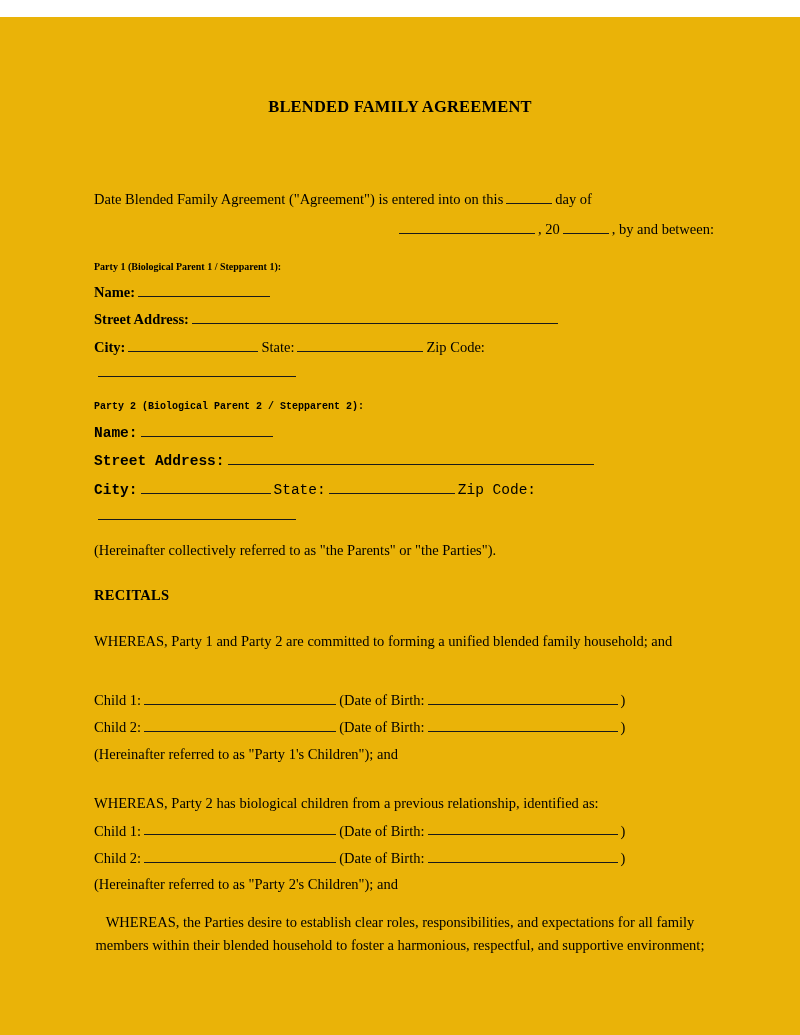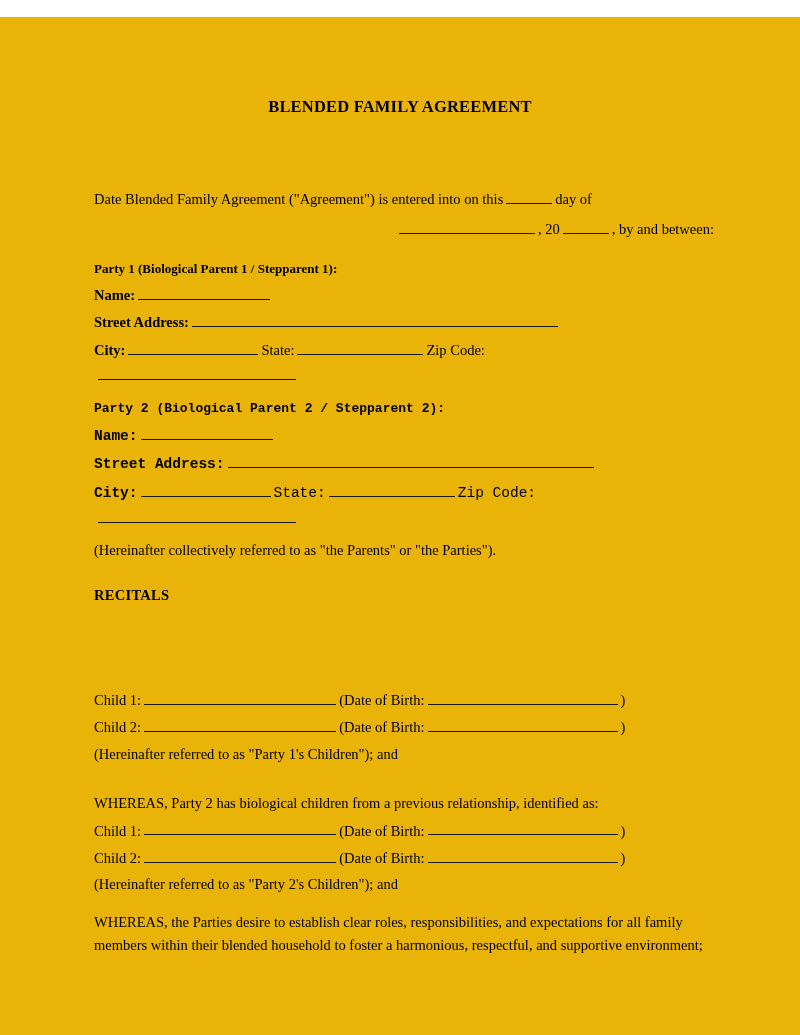--- a/index.html
+++ b/index.html
@@ -43,20 +43,21 @@
   .line {
     white-space: nowrap;
     font-size: 14.5px;
   }
   .line + .line {
     margin-top: 10px;
   }
   .wrapline {
     font-size: 14.5px;
     white-space: normal;
+    text-align: center;
   }
 
   b, .bold {
     font-weight: bold;
   }
 
   
   .blank {
     display: inline-block;
     vertical-align: baseline;
@@ -76,21 +77,21 @@
   .blank.w-dob     { width: 190px; }
 
   .blank-row {
     margin-top: 13px;
     margin-left: 1px;
   }
 
   
   .party-heading {
     font-weight: bold;
-    font-size: 13px;
+    font-size: 10px;
   }
   .section-heading {
     font-weight: bold;
     font-size: 14.5px;
     letter-spacing: 0.3px;
   }
 </style>
 </head>
 <body>
 
@@ -148,20 +149,23 @@
   </div>
 
   <div class="block" style="top: 571px;">
     <div class="line section-heading">RECITALS</div>
   </div>
 
   <div class="block" style="top: 526px;">
     <div class="line">(Hereinafter collectively referred to as "the Parents" or "the Parties").</div>
   </div>
 
+  <div class="block" style="top: 617px;">
+    <div class="line">WHEREAS, Party 1 and Party 2 are committed to forming a unified blended family household; and</div>
+  </div>
 
   <div class="block" style="top: 663px;">
 
     <div class="line" style="margin-top: 12px;">
       <span>Child 1:</span><span class="blank w-child"></span><span>(Date of Birth:</span><span class="blank w-dob"></span><span>)</span>
     </div>
 
     <div class="line" style="margin-top: 12px;">
       <span>Child 2:</span><span class="blank w-child"></span><span>(Date of Birth:</span><span class="blank w-dob"></span><span>)</span>
     </div>

